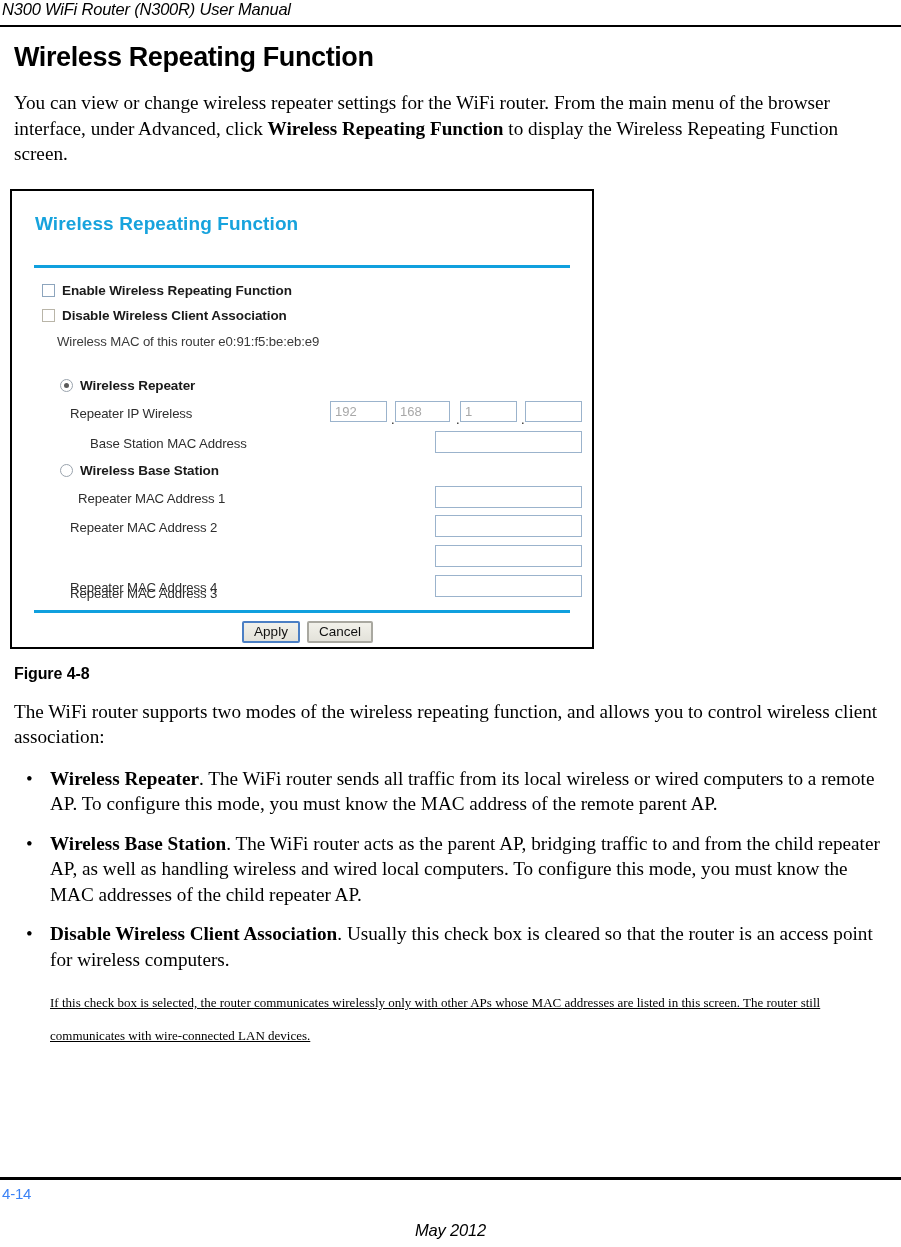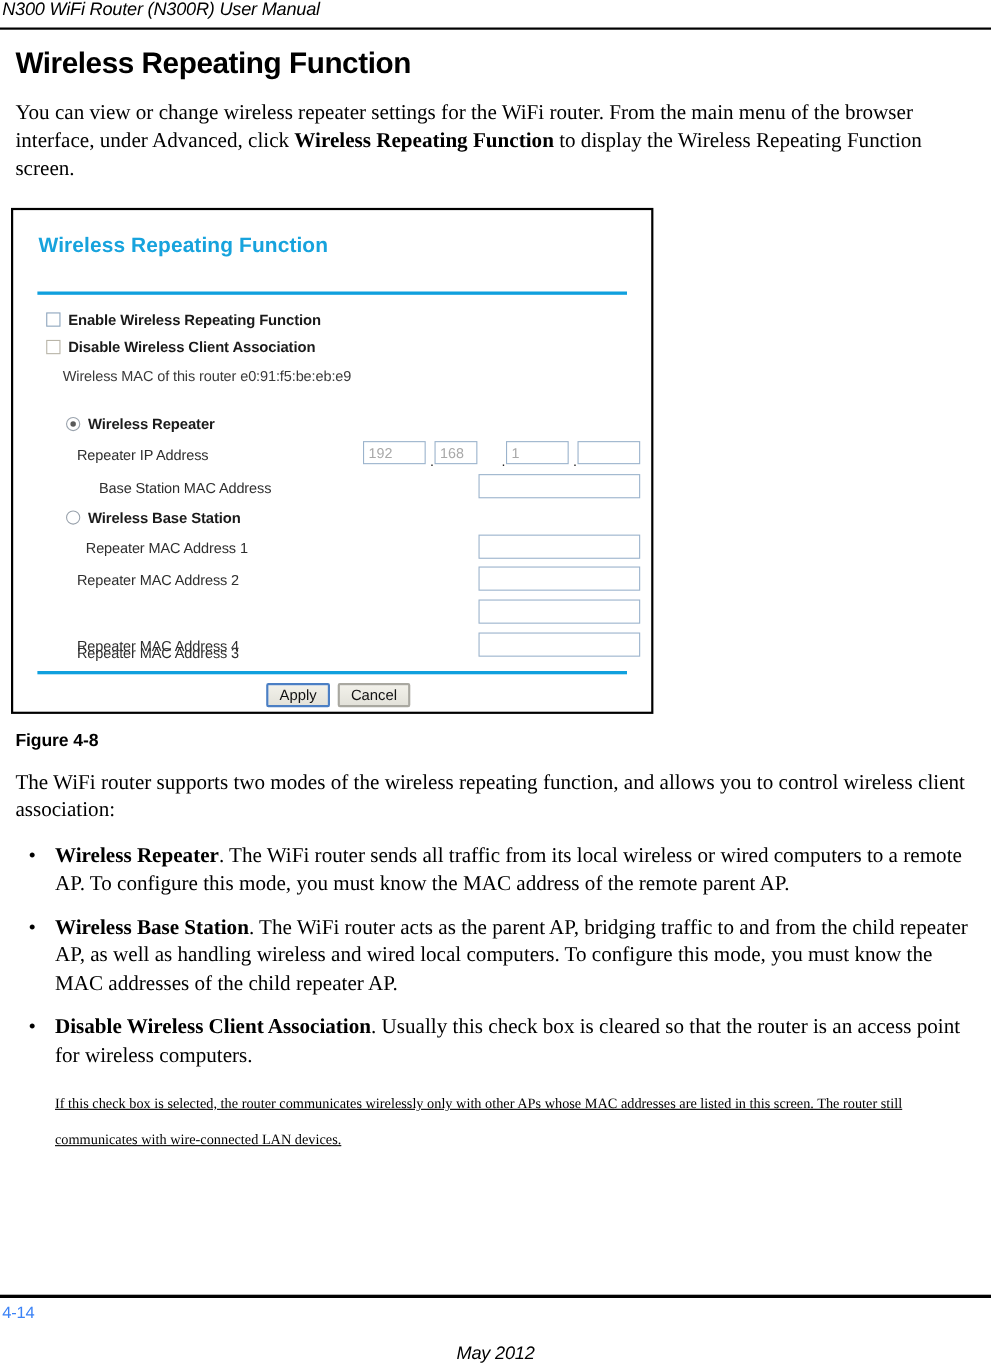--- a/index.html
+++ b/index.html
@@ -354,25 +354,25 @@
         <span class="ck-label">Disable Wireless Client Association</span>
       </div>
 
       <div class="mac-note">Wireless MAC of this router e0:91:f5:be:eb:e9</div>
 
       <div class="rd-row" style="left:48px; top:187px;">
         <span class="rd-circle checked"></span>
         <span class="rd-label">Wireless Repeater</span>
       </div>
 
-      <div class="field-label" style="left:58px; top:215px;">Repeater IP Address</div>
+      <div class="field-label" style="left:58px; top:215px;">Repeater IP Wireless</div>
 
       <div class="tbox" style="left:318px; top:210px; width:57px; height:21px;">192</div>
       <div class="dot-sep" style="left:379px; top:224px;">.</div>
-      <div class="tbox" style="left:383px; top:210px; width:39px; height:21px;">168</div>
+      <div class="tbox" style="left:383px; top:210px; width:55px; height:21px;">168</div>
       <div class="dot-sep" style="left:444px; top:224px;">.</div>
       <div class="tbox" style="left:448px; top:210px; width:57px; height:21px;">1</div>
       <div class="dot-sep" style="left:509px; top:224px;">.</div>
       <div class="tbox" style="left:513px; top:210px; width:57px; height:21px;"></div>
 
       <div class="field-label" style="left:78px; top:245px;">Base Station MAC Address</div>
       <div class="tbox" style="left:423px; top:240px; width:147px; height:22px;"></div>
 
       <div class="rd-row" style="left:48px; top:272px;">
         <span class="rd-circle"></span>

